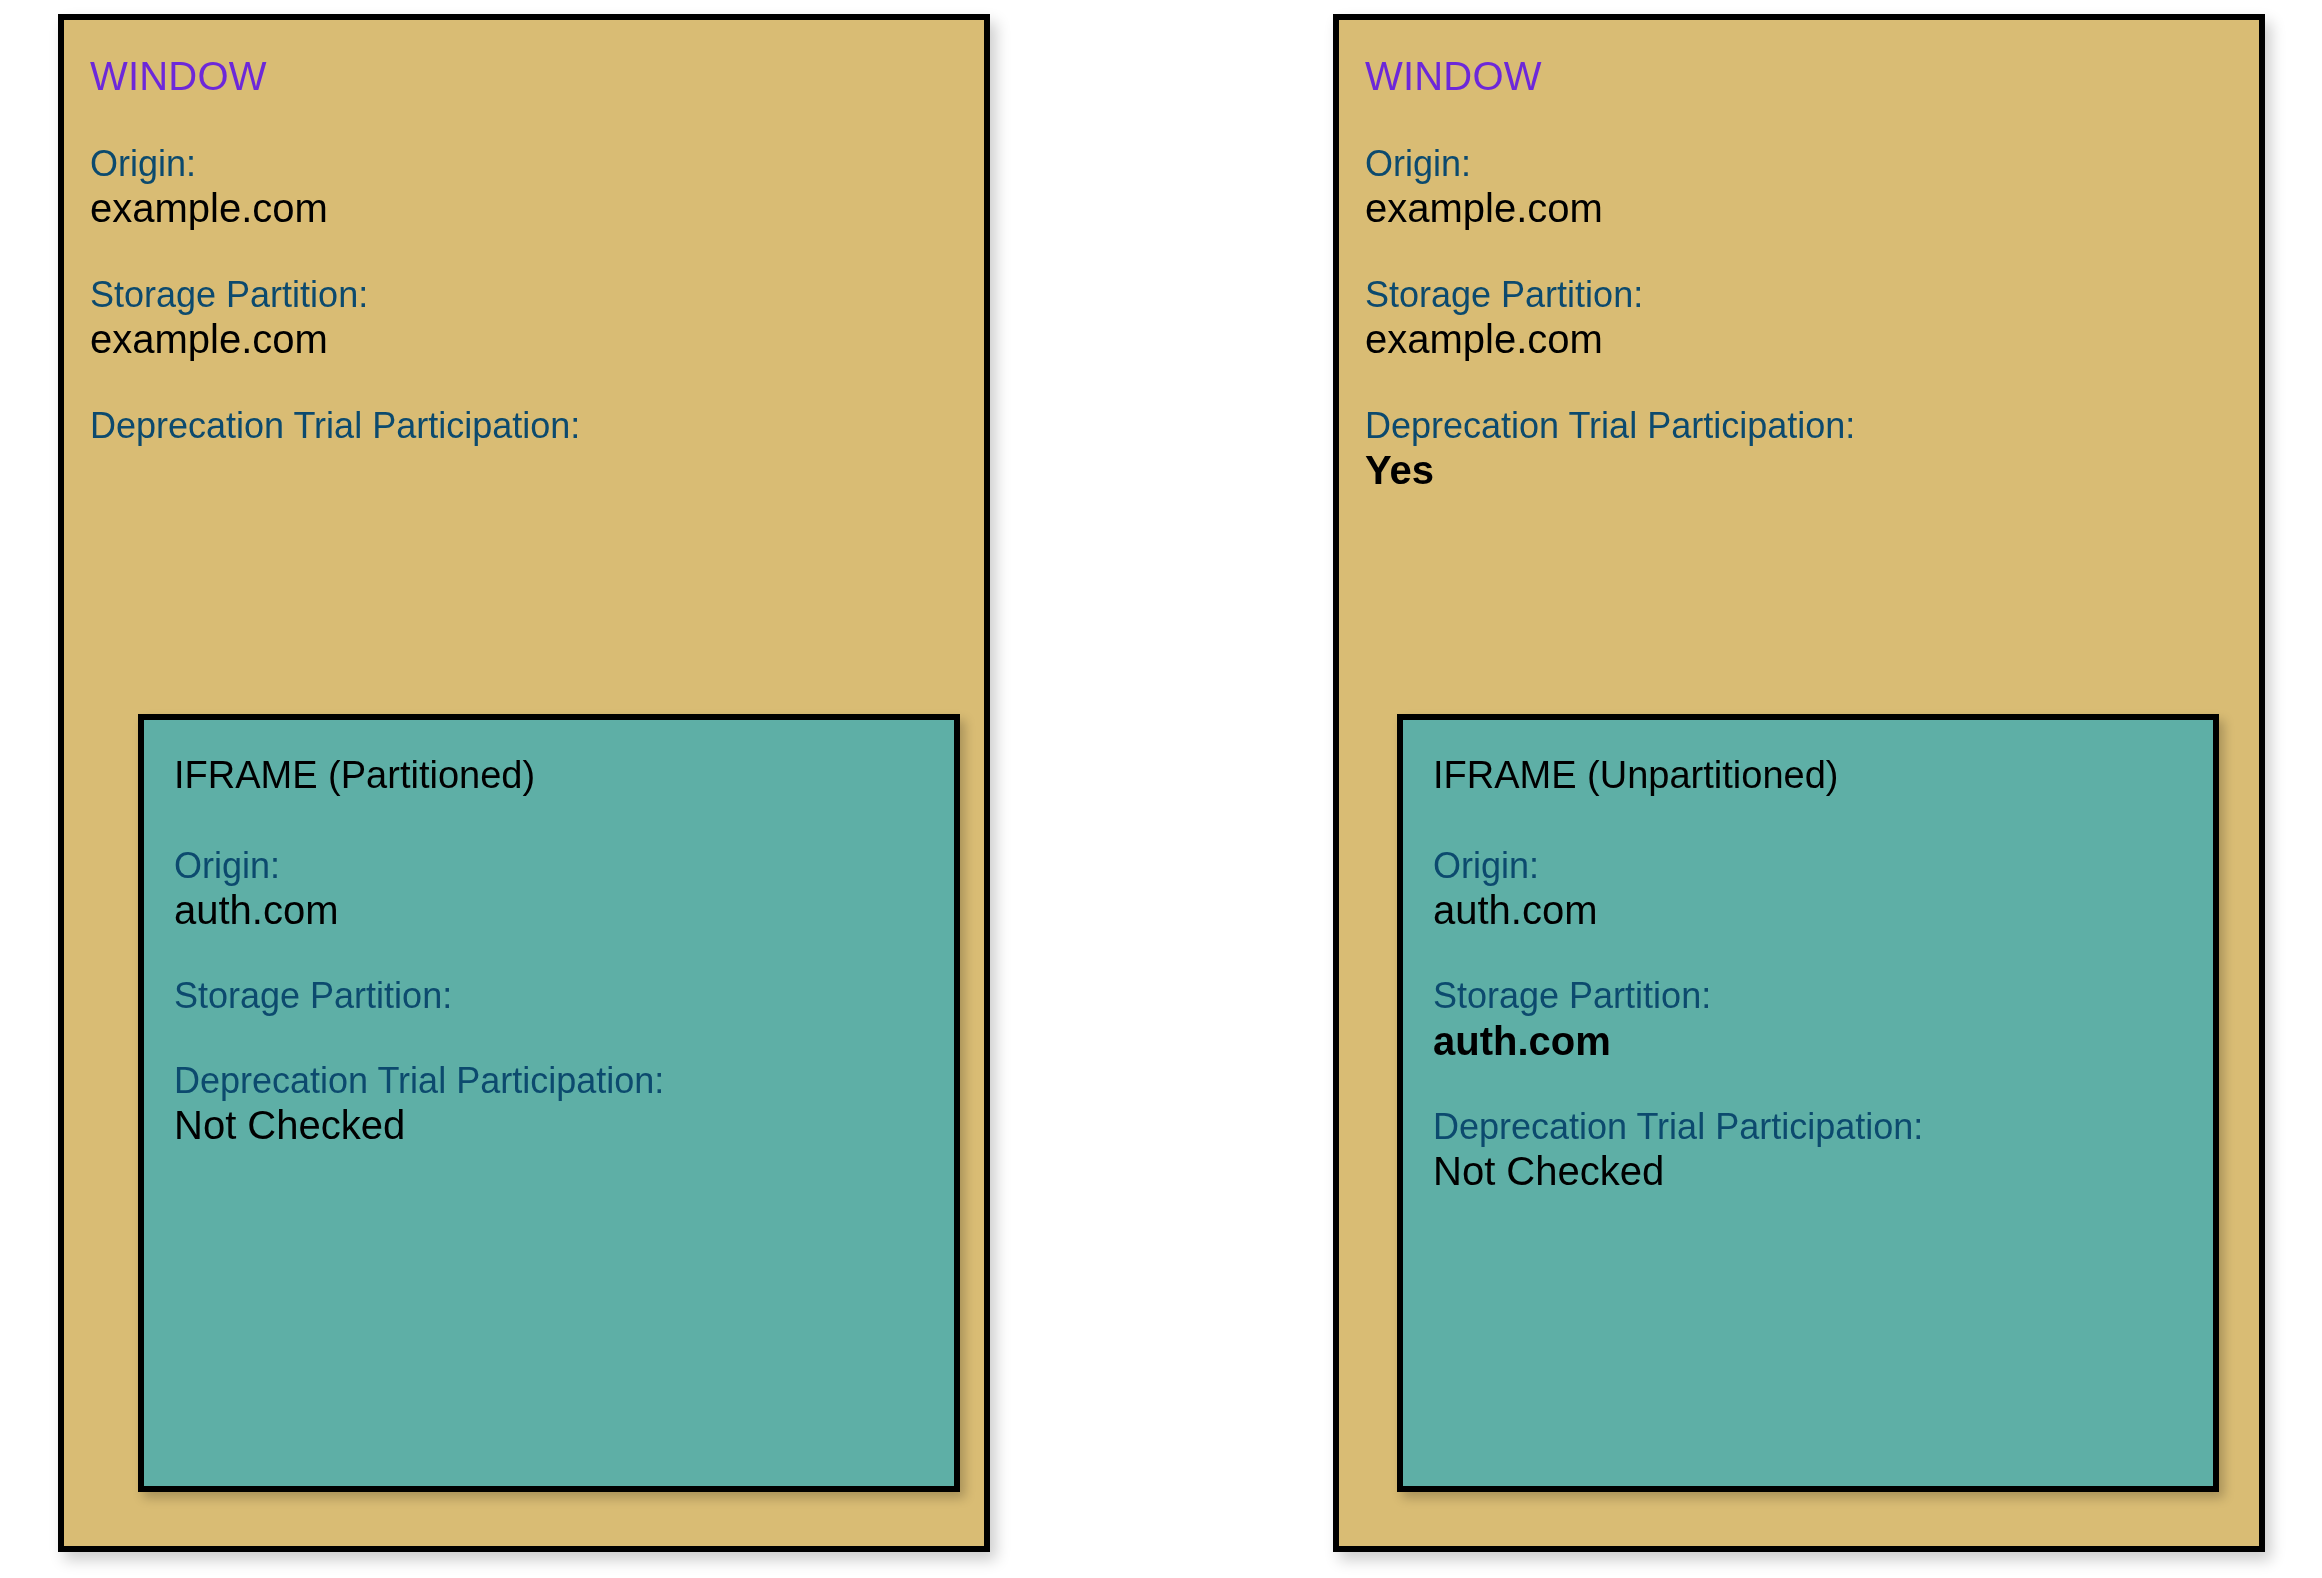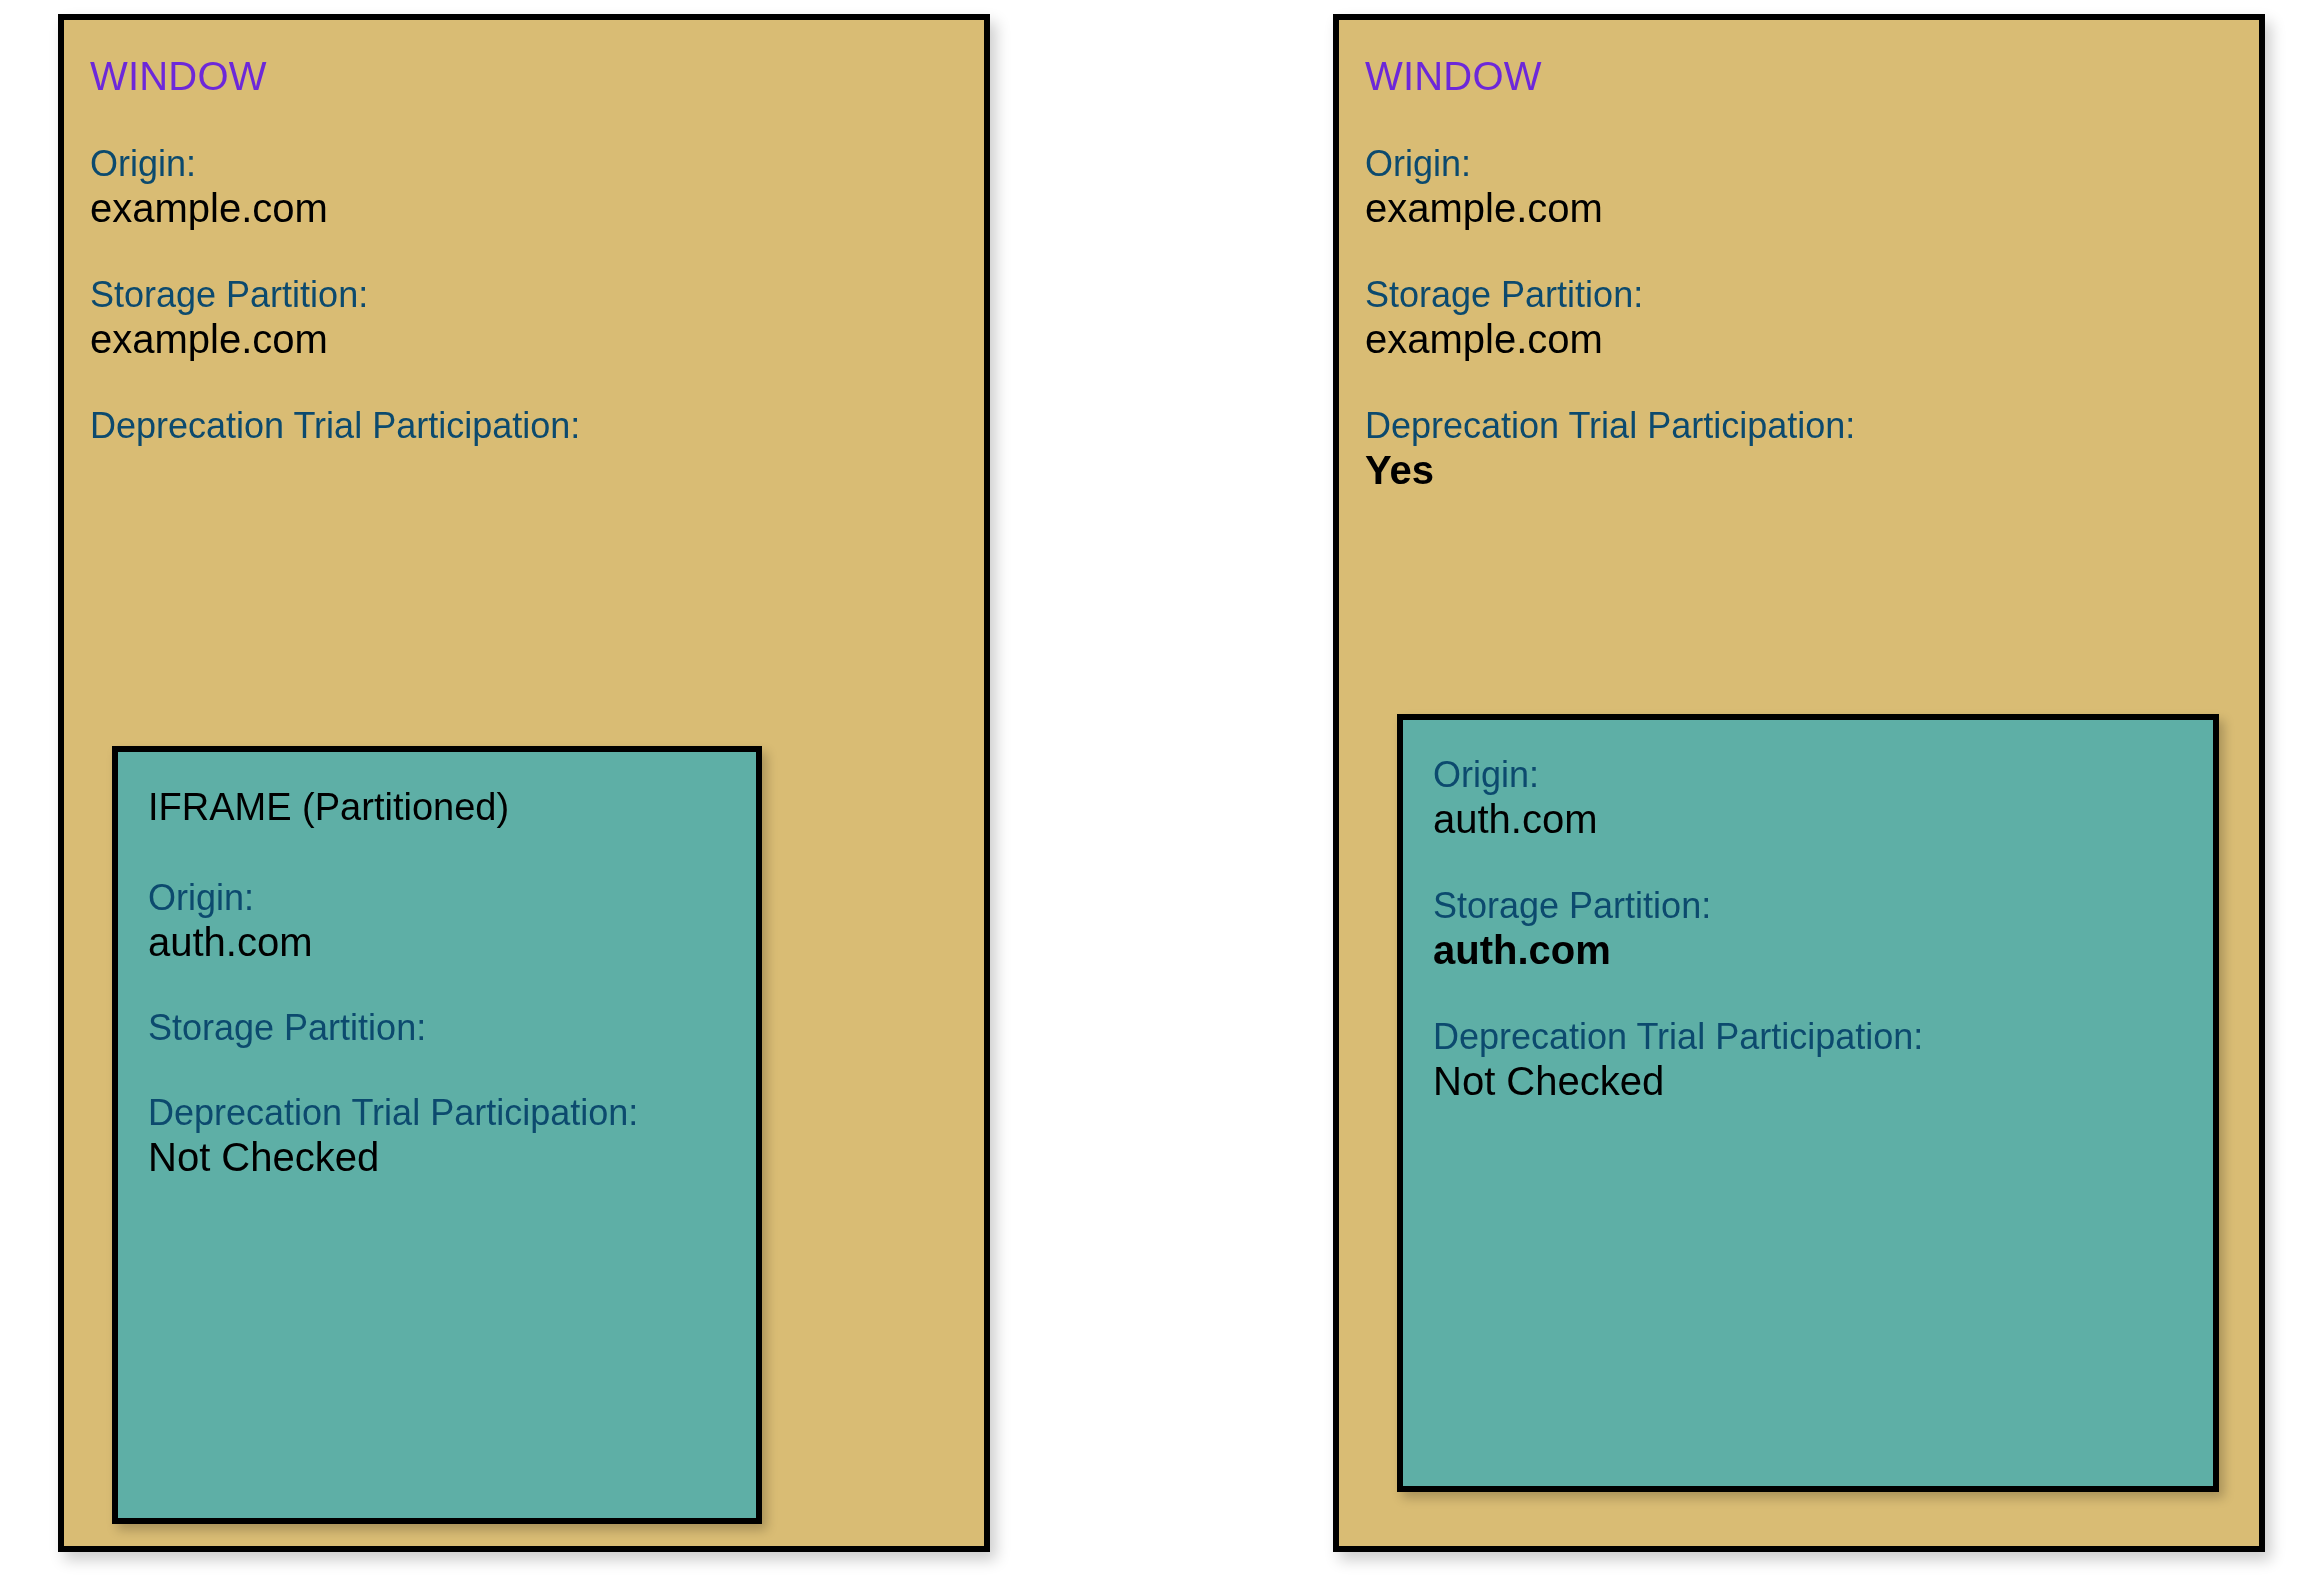--- a/index.html
+++ b/index.html
@@ -72,21 +72,21 @@
   .field.last-window-field { margin-bottom: 18px; }
 
   
   .iframe-box {
     position: absolute;
     box-sizing: border-box;
     background: #5eafa6;
     border: 6px solid #000000;
     box-shadow: 5px 6px 10px rgba(0,0,0,0.22);
   }
-  #iframe-left  { left: 112px;  top: 714px; width: 650px; height: 778px; margin-top: 32px; }
+  #iframe-left  { left: 138px;  top: 714px; width: 822px; height: 778px; }
   #iframe-right { left: 1397px; top: 714px; width: 822px; height: 778px; }
 
   .iframe-inner {
     position: absolute;
     left: 0; top: 0; right: 0; bottom: 0;
     padding: 34px 0 0 30px;
     box-sizing: border-box;
   }
 
   .iframe-title {
@@ -165,20 +165,21 @@
         <div class="field-label">Deprecation Trial Participation:</div>
         <div class="field-value bold">Yes</div>
       </div>
 
     </div>
   </div>
 
   <div class="iframe-box" id="iframe-right">
     <div class="iframe-inner">
 
+      <div class="iframe-title">IFRAME (Unpartitioned)</div>
 
       <div class="field">
         <div class="field-label">Origin:</div>
         <div class="field-value">auth.com</div>
       </div>
 
       <div class="field">
         <div class="field-label">Storage Partition:</div>
         <div class="field-value bold">auth.com</div>
       </div>

